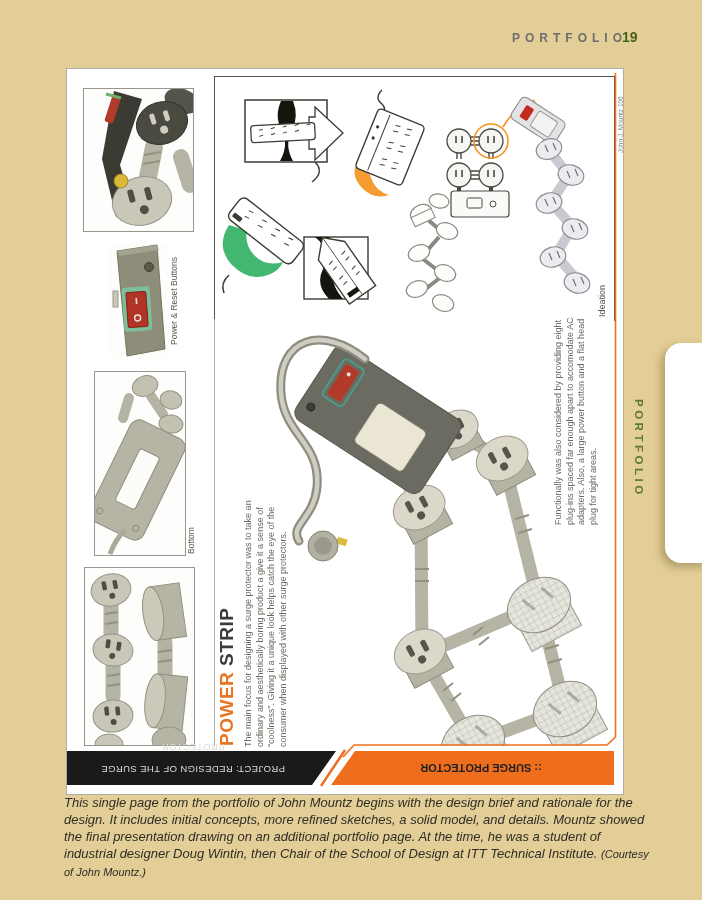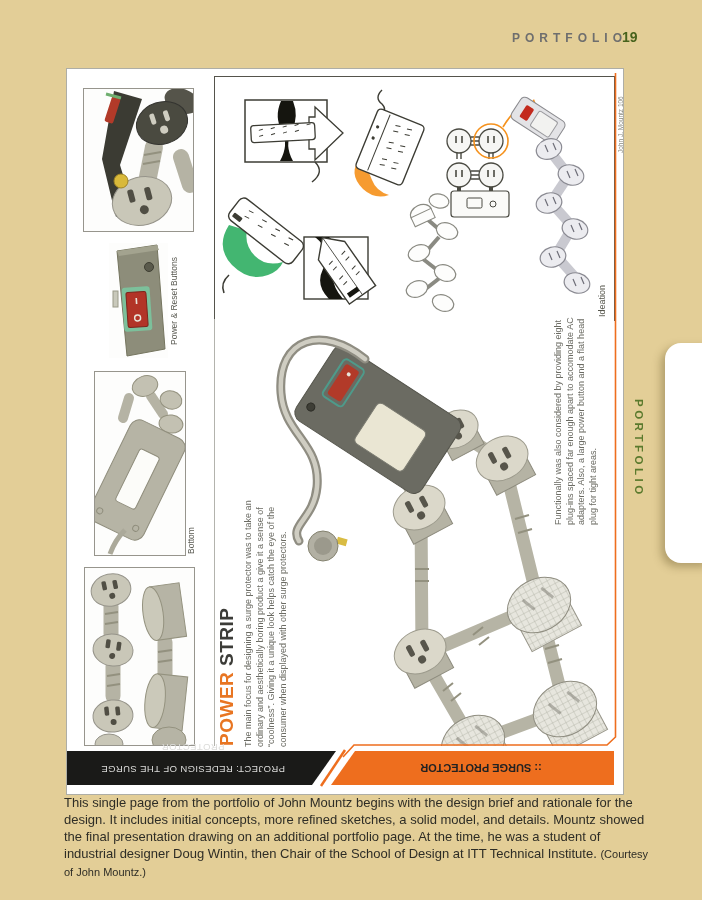--- a/index.html
+++ b/index.html
@@ -27,21 +27,21 @@
   #credit-line{font-size:6.5px;color:#8a8a80;white-space:nowrap;}
   #ideation-label{font-size:9px;color:#55554b;white-space:nowrap;}
   
   .bar-text{position:absolute;height:22px;line-height:22px;text-align:center;}
   #project-text{left:8px;top:689px;width:236px;font-size:9.5px;color:#dcdcda;letter-spacing:.4px;}
   #product-text{left:294px;top:688px;width:240px;font-size:11px;font-weight:bold;color:#222;}
   
   #ideation-panel{left:147px;top:7px;width:399px;height:243px;border:1px solid #55544c;background:#fff;}
   #main-panel{left:147px;top:250px;width:399px;height:427px;border-left:1px solid #b3b3ad;background:#fff;}
   
-  #caption{left:64px;top:794px;width:588px;font-size:13px;line-height:17px;color:#2e2d26;}
+  #caption{left:64px;top:794px;width:588px;font-style:italic;font-size:13px;line-height:17px;color:#2e2d26;}
   #caption .courtesy{font-size:11px;}
   
   #side-tab{left:665px;top:343px;width:45px;height:220px;background:#fff;
     border-radius:16px 0 0 16px;box-shadow:-4px 4px 9px rgba(95,80,35,.38);}
   #side-tab-label{left:633px;top:399px;writing-mode:vertical-rl;font-size:11.5px;font-weight:bold;
     letter-spacing:3.5px;color:#5b7a2d;}
   svg{display:block;}
 </style>
 </head>
 <body>

